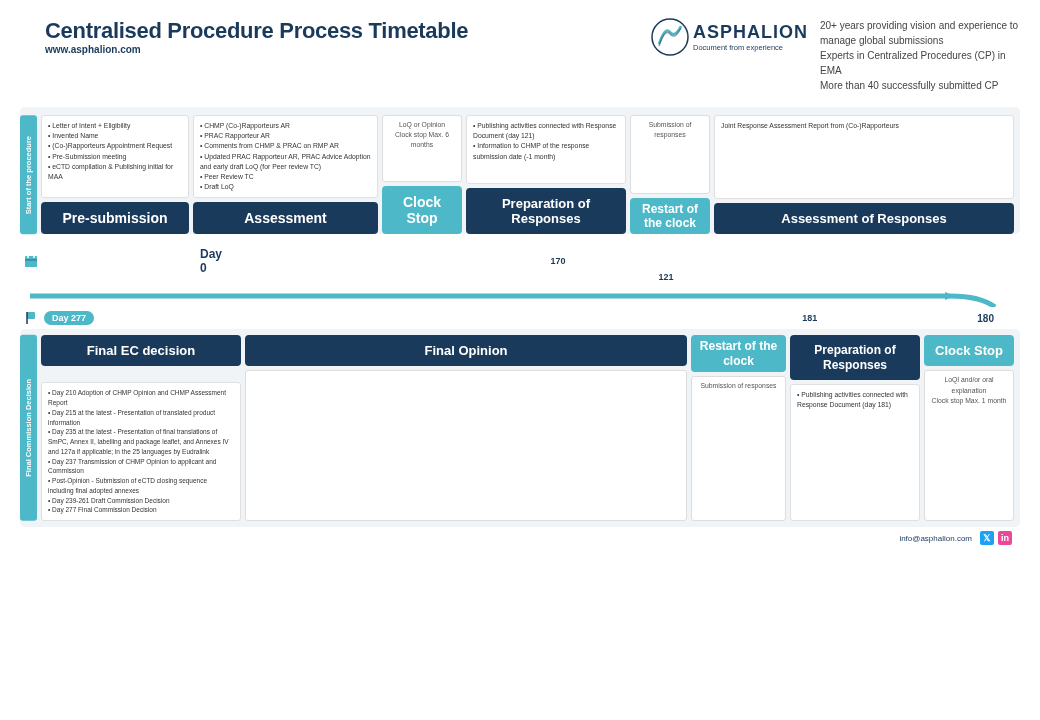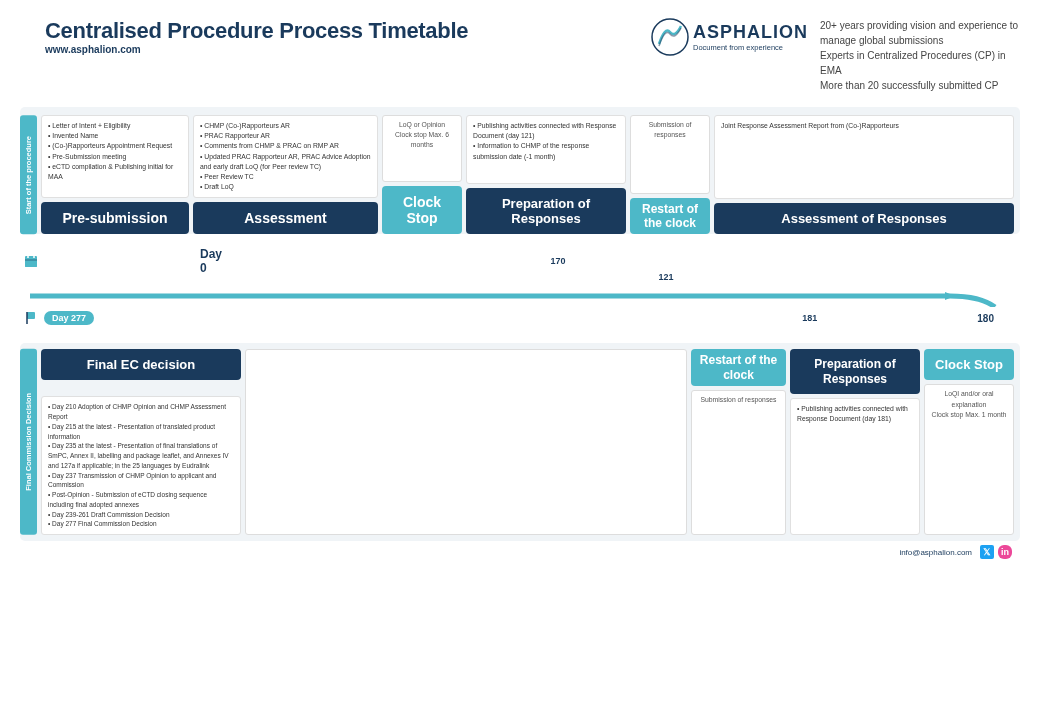--- a/index.html
+++ b/index.html
@@ -102,21 +102,21 @@
       height: 14px;
       border-radius: 2px;
       display: flex;
       align-items: center;
       justify-content: center;
       font-size: 9px;
       color: #fff;
       font-weight: 700;
     }
     .footer-icon-tw { background: #1da1f2; }
-    .footer-icon-li { background: #ec4899; border-radius: 6px; }
+    .footer-icon-li { background: #ec4899; }
   </style>
 </head>
 <body>
 
 <div class="page">
 
   <div class="header">
     <div class="header-left">
       <h1>Centralised Procedure Process Timetable</h1>
       <p>www.asphalion.com</p>
@@ -130,21 +130,21 @@
           <path d="M8 28 Q14 10 19 16 Q24 22 30 10" fill="none" stroke="#1a3a5c" stroke-width="1.5" opacity="0.5"></path>
         </svg>
         <div class="logo-text">
           <span class="logo-name">ASPHALION</span>
           <span class="logo-sub">Document from experience</span>
         </div>
       </div>
       <div class="header-desc">
         <div>20+ years providing vision and experience to manage global submissions</div>
         <div>Experts in Centralized Procedures (CP) in EMA</div>
-        <div>More than 20 successfully submitted CP</div>
+        <div>More than 40 successfully submitted CP</div>
       </div>
     </div>
   </div>
 
   <div style="display:flex; background:#f0f4f7; border-radius:5px; padding:8px 6px 0 0; margin-bottom:3px; gap:4px; align-items:stretch;">
 
     <div style="writing-mode:vertical-rl; transform:rotate(180deg); font-size:7.5px; font-weight:700; color:#fff; background:#4db8c8; padding:8px 4px; text-align:center; border-radius:3px; flex-shrink:0; white-space:nowrap;">Start of the procedure</div>
 
     <div style="display:flex; flex-direction:column; width:148px; flex-shrink:0; gap:4px;">
       <div class="proc-info">
@@ -228,21 +228,21 @@
   <div style="width:100%; position:relative; height:22px; margin-bottom:2px;">
     <svg width="1010" height="22" viewBox="0 0 1010 22" style="display:block;">
       <line x1="10" y1="11" x2="930" y2="11" stroke="#4db8c8" stroke-width="5"></line>
 
       <path d="M930 11 Q960 11 975 22" fill="none" stroke="#4db8c8" stroke-width="5"></path>
 
       <polygon points="925,7 935,11 925,15" fill="#4db8c8"></polygon>
     </svg>
   </div>
 
-  <div style="display:flex; align-items:center; padding:2px 6px 2px 6px; font-size:9px; font-weight:700; color:#1a3a5c; position:relative; background:transparent; margin-bottom:16px;">
+  <div style="display:flex; align-items:center; padding:2px 6px 2px 6px; font-size:9px; font-weight:700; color:#1a3a5c; position:relative; background:transparent; margin-bottom:2px;">
 
     <svg width="14" height="14" viewBox="0 0 14 14" style="margin-right:4px;">
       <rect x="1" y="1" width="8" height="7" fill="#4db8c8" rx="1"></rect>
       <line x1="1" y1="1" x2="1" y2="13" stroke="#1a3a5c" stroke-width="1.5"></line>
     </svg>
     <div style="font-size:9px; font-weight:700; background:#4db8c8; color:#fff; border-radius:10px; padding:2px 8px;">Day 277</div>
     <div style="flex:1;"></div>
     <div style="font-size:9px; font-weight:700; margin-right:160px;">181</div>
     <div style="font-size:10px; font-weight:700; margin-right:20px;">180</div>
   </div>
@@ -260,20 +260,21 @@
           <li>Day 235 at the latest - Presentation of final translations of SmPC, Annex II, labelling and package leaflet, and Annexes IV and 127a if applicable; in the 25 languages by Eudralink</li>
           <li>Day 237 Transmission of CHMP Opinion to applicant and Commission</li>
           <li>Post-Opinion - Submission of eCTD closing sequence including final adopted annexes</li>
           <li>Day 239-261 Draft Commission Decision</li>
           <li>Day 277 Final Commission Decision</li>
         </ul>
       </div>
     </div>
 
     <div style="display:flex; flex-direction:column; flex:1; gap:4px;">
+      <div style="background:#1a3a5c; color:#fff; border-radius:4px; padding:8px 4px; text-align:center; font-size:13px; font-weight:900;">Final Opinion</div>
       <div style="background:#fff; border:1px solid #ddd; border-radius:3px; flex:1;"></div>
     </div>
 
     <div style="display:flex; flex-direction:column; width:95px; flex-shrink:0; gap:4px;">
       <div style="background:#4db8c8; color:#fff; border-radius:4px; padding:4px 4px; text-align:center; font-size:12px; font-weight:900; line-height:1.2;">Restart of the clock</div>
       <div style="background:#fff; border:1px solid #ddd; border-radius:3px; padding:4px 5px; font-size:6.8px; color:#555; flex:1; text-align:center; line-height:1.5;">
         <div>Submission of responses</div>
       </div>
     </div>
 

